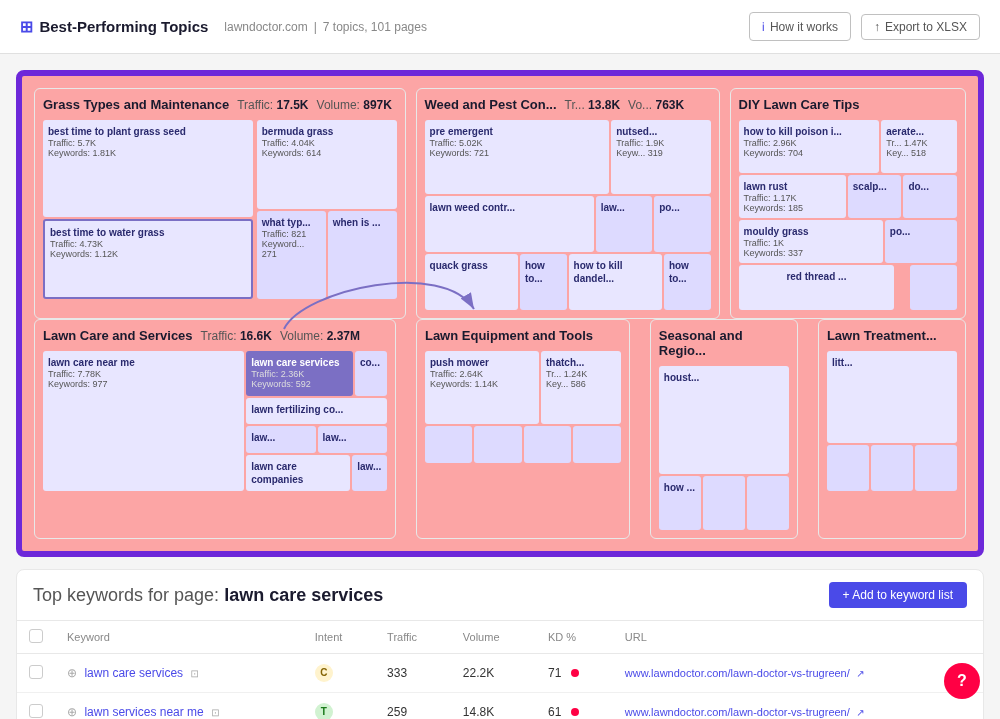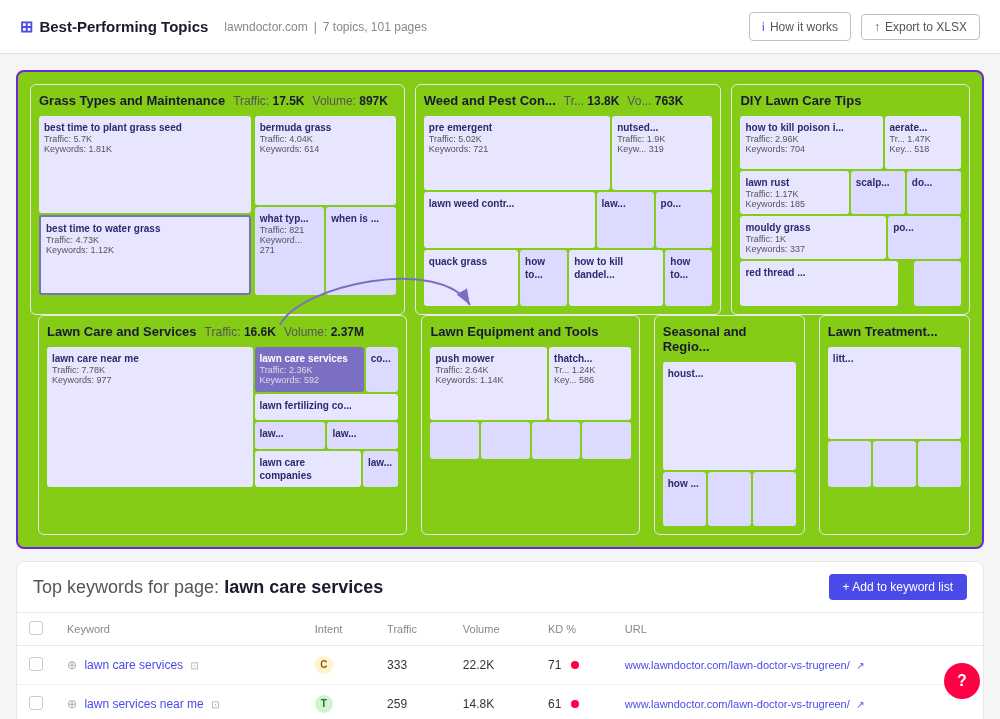--- a/index.html
+++ b/index.html
@@ -37,21 +37,21 @@
     .intent-c { background: #fff3cd; color: #856404; }
     .intent-t { background: #d1f2d1; color: #1a7a1a; }
     .url-link { color: #4a4ae8; text-decoration: none; font-size: 11px; }
     .kd-dot { display: inline-block; width: 8px; height: 8px; border-radius: 50%; background: #f04; margin-left: 6px; }
     .checkbox { width: 14px; height: 14px; border: 1px solid #ccc; border-radius: 3px; display: inline-block; }
     
     
     .help-btn { position: fixed; bottom: 20px; right: 20px; width: 36px; height: 36px; background: #f04; border-radius: 50%; display: flex; align-items: center; justify-content: center; color: #fff; font-weight: 700; cursor: pointer; font-size: 16px; }
     
     
-    .topics-container { background: #84cc16; border: 2px solid #6d28d9; border-radius: 8px; padding: 12px; margin-bottom: 12px; }
+    .topics-container { background: #fca5a5; border: 6px solid #6d28d9; border-radius: 8px; padding: 12px; margin-bottom: 12px; }
     
     .row1 { display: grid; grid-template-columns: 1.1fr 0.9fr 0.7fr; gap: 10px; margin-bottom: 10px; }
     
     .topic-box { border: 1px solid #e8e8e8; border-radius: 6px; padding: 8px; }
     
     
     .tc { background: #e8e6ff; border-radius: 3px; padding: 5px; overflow: hidden; position: relative; }
     .tc.hl { background: #7b6fc4; }
     .tc.sm { background: #dddaff; }
     .tc-name { font-size: 10px; font-weight: 600; color: #2a2a6e; line-height: 1.3; }
@@ -221,21 +221,21 @@
             <div style="display:grid; grid-template-columns: 1fr 0.5fr; gap:2px;">
               <div class="tc">
                 <div class="tc-name">mouldy grass</div>
                 <div class="tc-s1">Traffic: 1K</div>
                 <div class="tc-s2">Keywords: 337</div>
               </div>
               <div class="tc sm">
                 <div class="tc-name">po...</div>
               </div>
             </div>
-            <div style="display:grid; grid-template-columns: 1fr 0.3fr; gap:16px;">
+            <div style="display:grid; grid-template-columns: 1fr 0.3fr; gap:16px;text-align:center;">
               <div class="tc">
                 <div class="tc-name">red thread ...</div>
               </div>
               <div class="tc sm"></div>
             </div>
           </div>
         </div>
 
       </div>
 
@@ -243,21 +243,21 @@
         <svg style="position:absolute; left:150px; top:-80px; width:300px; height:100px; overflow:visible; pointer-events:none; z-index:10;">
           <defs>
             <marker id="arrowhead" markerWidth="8" markerHeight="6" refX="8" refY="3" orient="auto">
               <polygon points="0 0, 8 3, 0 6" fill="#7b6fc4"></polygon>
             </marker>
           </defs>
           <path d="M 100 90 C 120 50, 260 20, 290 70" stroke="#7b6fc4" stroke-width="2" fill="none" marker-end="url(#arrowhead)"></path>
         </svg>
       </div>
 
-      <div style="display:grid; grid-template-columns: 1.1fr 0.65fr 0.45fr 0.45fr; gap:14px;margin-left:8px;">
+      <div style="display:grid; grid-template-columns: 1.1fr 0.65fr 0.45fr 0.45fr; gap:20px;">
 
         <div class="topic-box">
           <div class="topic-header">
             <span class="topic-title">Lawn Care and Services</span>
             <span class="topic-stat">Traffic: <span>16.6K</span></span>
             <span class="topic-stat">Volume: <span>2.37M</span></span>
           </div>
           <div style="position:relative; height:140px; display:grid; grid-template-columns: 1fr 0.7fr; gap:2px;">
 
             <div class="tc">

